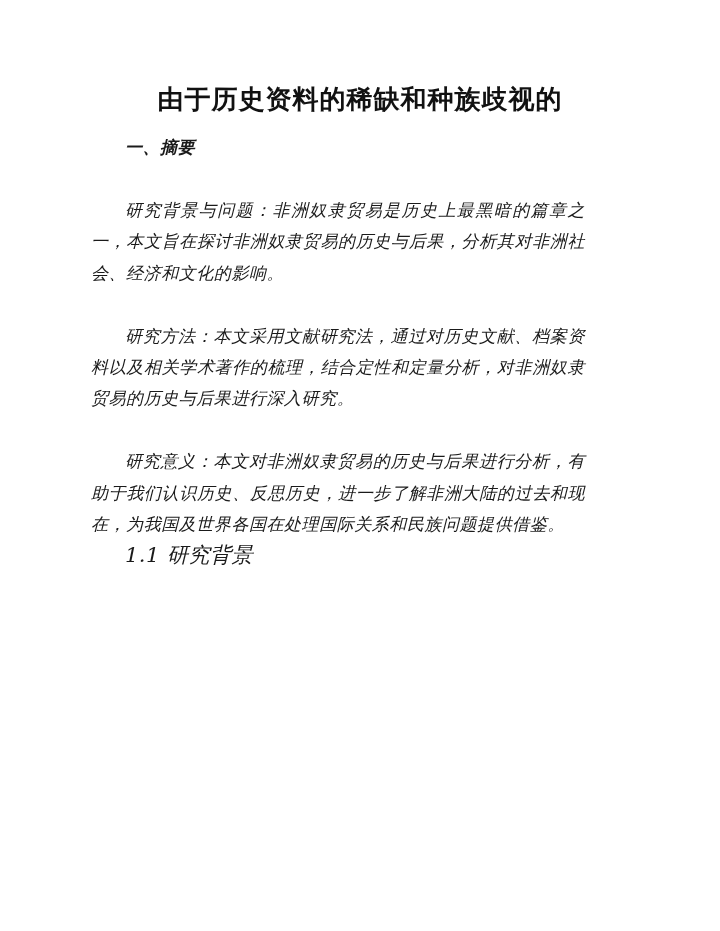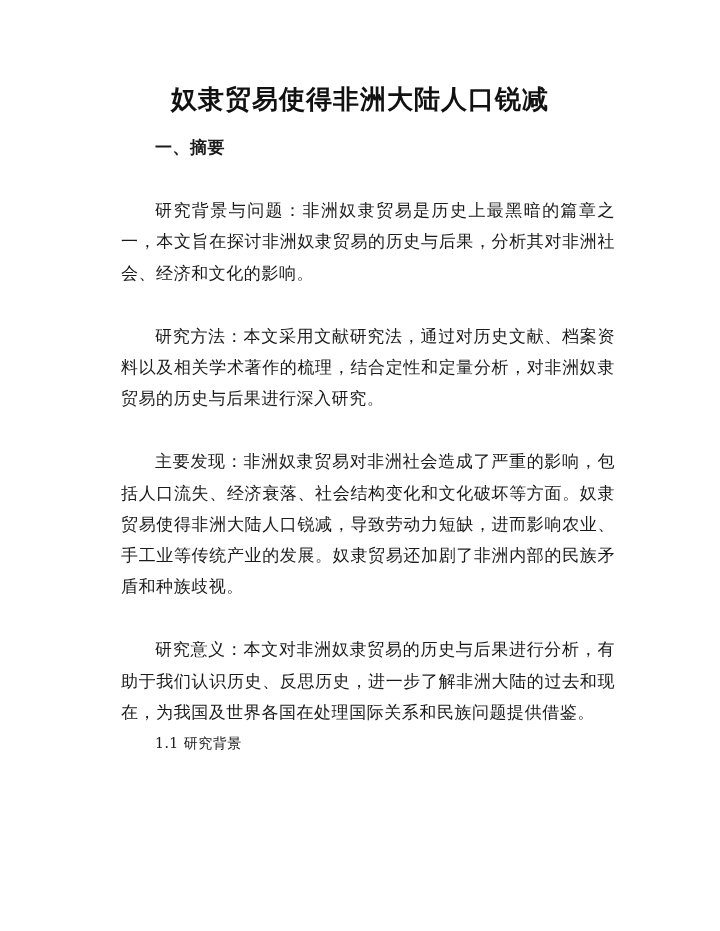--- a/index.html
+++ b/index.html
@@ -1,33 +1,32 @@
 <!DOCTYPE html>
 <html><head>
 <meta charset="utf-8">
 <style>
   html, body { margin: 0; padding: 0; background: #ffffff; }
   body { width: 720px; height: 931px; position: relative; overflow: hidden;
          font-family: "DejaVu Serif", "Liberation Serif", serif; color: #1a1a1a; }
   .title { position: absolute; left: 0; width: 720px; top: 82px; text-align: center;
            font-family: "DejaVu Sans", "Liberation Sans", sans-serif; font-weight: bold;
            font-size: 26px; letter-spacing: 1px; color: #111; }
-  .content { position: absolute; top: 132px; left: 121px; width: 494px; }
+  .content { position: absolute; top: 132px; left: 91px; width: 494px; font-style: italic; }
   .para { font-size: 17px; line-height: 31.2px; text-align: justify; text-indent: 34px;
           letter-spacing: 0.55px; margin-top: 32px; }
   .heading { font-family: "DejaVu Sans", "Liberation Sans", sans-serif; font-weight: bold;
              font-size: 17px; line-height: 31.2px; padding-left: 34px; letter-spacing: 0.5px; }
-  .sub { font-size: 14px; line-height: 31.2px; padding-left: 34px; letter-spacing: 0.5px; }
+  .sub { font-size: 21px; line-height: 31.2px; padding-left: 34px; letter-spacing: 0.5px; }
   .kw { font-size: 17px; line-height: 31.2px; padding-left: 34px; letter-spacing: 0.5px; }
 </style>
 </head>
 <body>
 
-<div class="title">奴隶贸易使得非洲大陆人口锐减</div>
+<div class="title">由于历史资料的稀缺和种族歧视的</div>
 
 <div class="content">
   <div class="heading">一、摘要</div>
   <div class="para">研究背景与问题：非洲奴隶贸易是历史上最黑暗的篇章之一，本文旨在探讨非洲奴隶贸易的历史与后果，分析其对非洲社会、经济和文化的影响。</div>
   <div class="para">研究方法：本文采用文献研究法，通过对历史文献、档案资料以及相关学术著作的梳理，结合定性和定量分析，对非洲奴隶贸易的历史与后果进行深入研究。</div>
-  <div class="para">主要发现：非洲奴隶贸易对非洲社会造成了严重的影响，包括人口流失、经济衰落、社会结构变化和文化破坏等方面。奴隶贸易使得非洲大陆人口锐减，导致劳动力短缺，进而影响农业、手工业等传统产业的发展。奴隶贸易还加剧了非洲内部的民族矛盾和种族歧视。</div>
   <div class="para">研究意义：本文对非洲奴隶贸易的历史与后果进行分析，有助于我们认识历史、反思历史，进一步了解非洲大陆的过去和现在，为我国及世界各国在处理国际关系和民族问题提供借鉴。</div>
   <div class="sub">1.1 研究背景</div>
 </div>
 
 </body></html>

